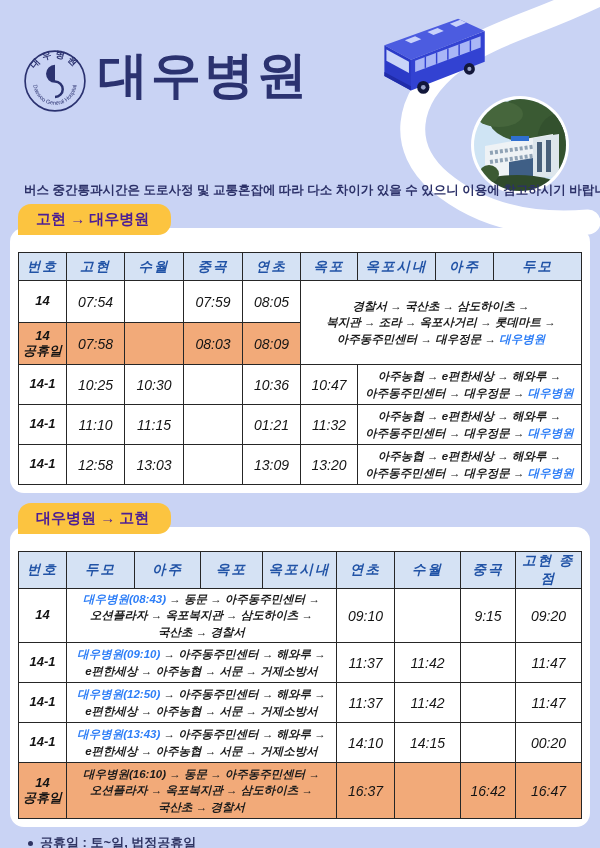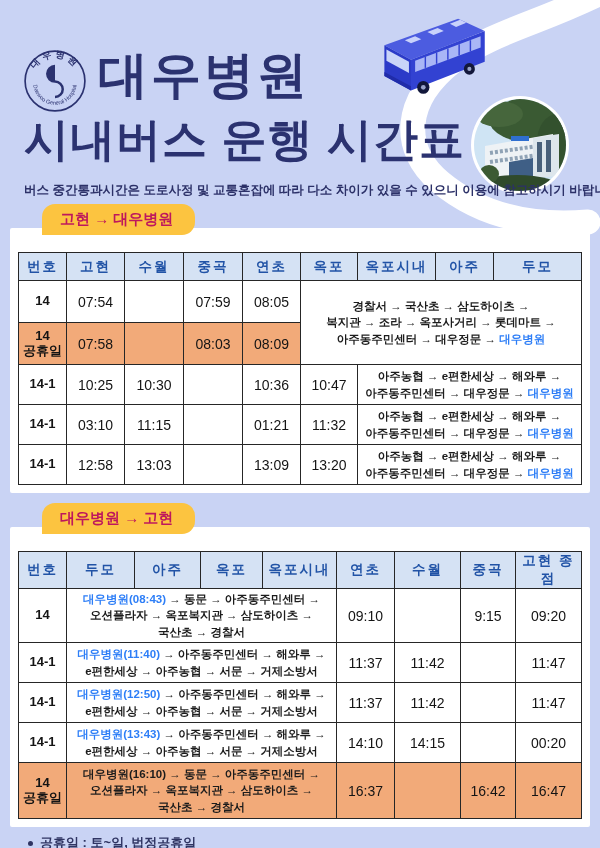--- a/index.html
+++ b/index.html
@@ -16,24 +16,24 @@
   .logo{position:absolute;left:22px;top:48px;width:66px;height:66px;z-index:2;}
   .title1{position:absolute;left:98px;top:42px;font-size:50px;font-weight:800;color:var(--navy);letter-spacing:3px;z-index:2;}
   .title2{position:absolute;left:24px;top:110px;font-size:45px;font-weight:800;color:var(--navy);letter-spacing:1px;z-index:2;white-space:nowrap;}
   .bus{position:absolute;left:368px;top:8px;width:128px;height:88px;z-index:2;}
   .photo{position:absolute;left:469px;top:94px;width:102px;height:102px;z-index:2;}
   .notice{position:absolute;left:24px;top:182px;font-size:12.5px;font-weight:700;color:#2c3168;z-index:2;white-space:nowrap;}
 
   
   .section{position:relative;margin:0 10px;z-index:1;}
   .section + .section{margin-top:10px;}
-  .tab{position:relative;z-index:2;display:inline-block;margin-left:32px;margin-bottom:-24px;
+  .tab{position:relative;z-index:2;display:inline-block;margin-left:8px;margin-bottom:-24px;
        background:var(--accent-yellow);border-radius:13px 13px 13px 0;
-       padding:6px 22px 6px 18px;font-size:15px;font-weight:800;color:#be185d;}
-  .card{background:#fff;border-radius:2px;padding:24px 8px 8px 8px;}
+       padding:6px 22px 6px 18px;font-size:15px;font-weight:800;color:#4c1d95;}
+  .card{background:#fff;border-radius:14px;padding:24px 8px 8px 8px;font-style:italic;}
 
   table{border-collapse:collapse;table-layout:fixed;width:100%;border:1.5px solid #262626;}
   th,td{border:1px solid #262626;text-align:center;vertical-align:middle;overflow:hidden;}
   th{background:var(--table-header-bg);color:var(--table-header-text);font-size:13.5px;font-weight:700;height:28px;letter-spacing:2px;}
   td{font-size:14px;color:#141414;font-weight:500;}
   td.no{font-size:13px;font-weight:600;line-height:1.15;margin-left:37px;}
   td.route{font-size:11.5px;font-weight:600;color:#1c1c1c;line-height:1.4;padding:2px 3px;}
   .blue{color:var(--link-blue);}
   tr.holiday td{background:var(--highlight-orange);}
   #t1 tr.r-data td{height:42px;}
@@ -66,21 +66,20 @@
       <textPath href="#arcTop" startOffset="50%" text-anchor="middle">대우병원</textPath>
     </text>
     <text font-size="5.4" fill="#2b3270">
       <textPath href="#arcBot" startOffset="50%" text-anchor="middle">Daewoo General Hospital</textPath>
     </text>
     <path d="M32,17.5 a7.5,7.5 0 0 0 0,15 z" fill="#2b3270"></path>
     <path d="M32,17.5 a7.5,7.5 0 0 0 0,15 a7.5,7.5 0 0 1 0,15" fill="none" stroke="#2b3270" stroke-width="2.4"></path>
   </svg>
 
   <div class="title1">대우병원</div>
-  <div class="title2">시내버스 운행 시간표</div>
 
   <svg class="bus" viewBox="0 0 125 85">
     <polygon points="16,36 88,10 114,22 42,50" fill="#4c5ce0"></polygon>
     <polygon points="36,31 46,27 52,30 42,34" fill="#c9d2fb"></polygon>
     <polygon points="58,23 68,19 74,22 64,26" fill="#c9d2fb"></polygon>
     <polygon points="80,15 90,11 96,14 86,18" fill="#c9d2fb"></polygon>
     <polygon points="42,50 114,22 114,52 42,80" fill="#3242d2"></polygon>
     <polygon points="46,51 110,27 110,38 46,62" fill="#a9b6f6"></polygon>
     <g stroke="#3242d2" stroke-width="1.4">
       <line x1="56" y1="47" x2="56" y2="58"></line>
@@ -182,21 +181,21 @@
         <td></td>
         <td>10:36</td>
         <td>10:47</td>
         <td class="route" colspan="3">
           <span>아주농협 → e편한세상 → 해와루 →</span><br>
           <span>아주동주민센터 →  대우정문 → </span><span class="blue">대우병원</span>
         </td>
       </tr>
       <tr class="r-small">
         <td class="no">14-1</td>
-        <td>03:10</td>
+        <td>11:10</td>
         <td>11:15</td>
         <td></td>
         <td>01:21</td>
         <td>11:32</td>
         <td class="route" colspan="3">
           <span>아주농협 → e편한세상 → 해와루 →</span><br>
           <span>아주동주민센터 →  대우정문 → </span><span class="blue">대우병원</span>
         </td>
       </tr>
       <tr class="r-small">
@@ -251,21 +250,21 @@
           <span>국산초 → 경찰서</span>
         </td>
         <td>09:10</td>
         <td></td>
         <td>9:15</td>
         <td>09:20</td>
       </tr>
       <tr class="r-mid">
         <td class="no">14-1</td>
         <td class="route" colspan="4">
-          <span class="blue">대우병원(11:40)</span><span> → 아주동주민센터 → 해와루 →</span><br>
+          <span class="blue">대우병원(09:10)</span><span> → 아주동주민센터 → 해와루 →</span><br>
           <span>e편한세상 → 아주농협 → 서문 → 거제소방서</span>
         </td>
         <td>11:37</td>
         <td>11:42</td>
         <td></td>
         <td>11:47</td>
       </tr>
       <tr class="r-mid">
         <td class="no">14-1</td>
         <td class="route" colspan="4">

